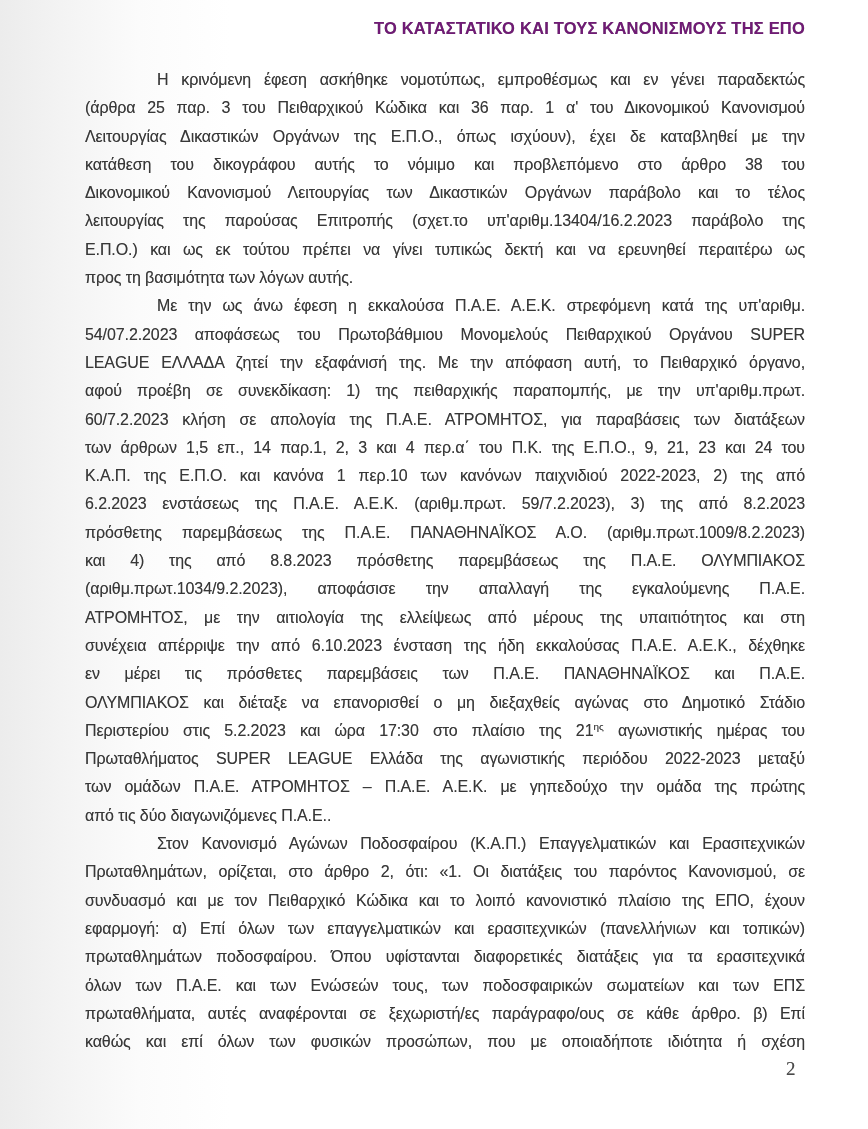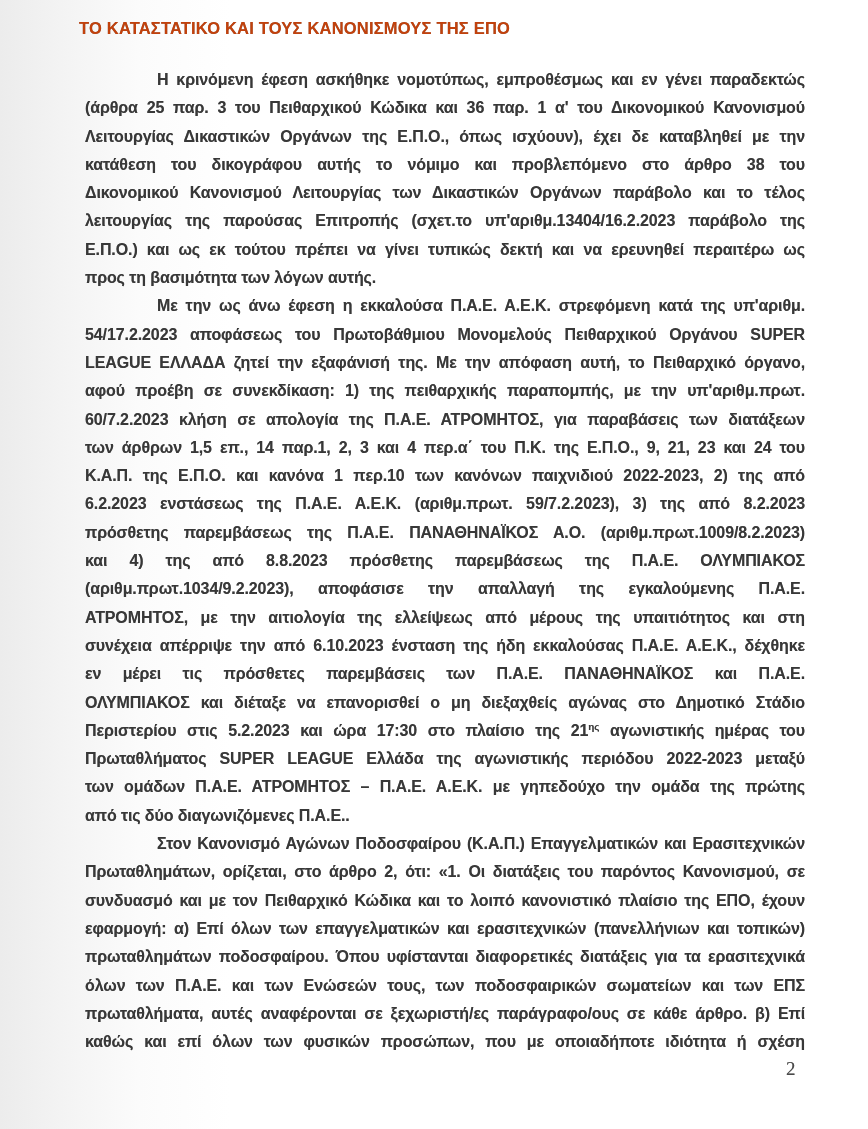--- a/index.html
+++ b/index.html
@@ -20,42 +20,42 @@
     position: absolute;
     left: 0;
     top: 0;
     width: 230px;
     height: 100%;
     background: linear-gradient(90deg, #ececec 0%, #f4f4f4 30%, #fbfbfb 60%, #ffffff 100%);
     pointer-events: none;
   }
   .doc-title {
     position: absolute;
-    left: 79px;
+    left: 85px;
     top: 19px;
     width: 720px;
-    text-align: left;
+    text-align: right;
     font-weight: bold;
     font-size: 16.5px;
     letter-spacing: 0.2px;
-    color: #c2410c;
+    color: #701a75;
     text-shadow: 0 0 0.6px rgba(47,47,47,0.55);
     white-space: nowrap;
   }
   .doc-body {
     position: absolute;
     left: 85px;
     top: 66px;
     width: 720px;
     color: #383838;
     font-size: 16px;
     letter-spacing: -0.1px;
     text-shadow: 0 0 0.6px rgba(56,56,56,0.5);
   }
-  .paragraph { margin: 0; font-weight: bold; }
+  .paragraph { margin: 0; }
   .line {
     height: 28.3px;
     line-height: 28.3px;
     overflow: hidden;
     text-align: left;
     white-space: normal;
   }
   .line.just {
     text-align: justify;
     text-align-last: justify;
@@ -91,21 +91,21 @@
         <div class="line just">(άρθρα 25 παρ. 3 του Πειθαρχικού Κώδικα και 36 παρ. 1 α' του Δικονομικού Κανονισμού</div>
         <div class="line just">Λειτουργίας Δικαστικών Οργάνων της Ε.Π.Ο., όπως ισχύουν), έχει δε καταβληθεί με την</div>
         <div class="line just">κατάθεση του δικογράφου αυτής το νόμιμο και προβλεπόμενο στο άρθρο 38 του</div>
         <div class="line just">Δικονομικού Κανονισμού Λειτουργίας των Δικαστικών Οργάνων παράβολο και το τέλος</div>
         <div class="line just">λειτουργίας της παρούσας Επιτροπής (σχετ.το υπ'αριθμ.13404/16.2.2023 παράβολο της</div>
         <div class="line just">Ε.Π.Ο.) και ως εκ τούτου πρέπει να γίνει τυπικώς δεκτή και να ερευνηθεί περαιτέρω ως</div>
         <div class="line">προς τη βασιμότητα των λόγων αυτής.</div>
       </div>
       <div class="paragraph">
         <div class="line just indent">Με την ως άνω έφεση η εκκαλούσα Π.Α.Ε. Α.Ε.Κ. στρεφόμενη κατά της υπ'αριθμ.</div>
-        <div class="line just">54/17.2.2023 αποφάσεως του Πρωτοβάθμιου Μονομελούς Πειθαρχικού Οργάνου SUPER</div>
+        <div class="line just">54/07.2.2023 αποφάσεως του Πρωτοβάθμιου Μονομελούς Πειθαρχικού Οργάνου SUPER</div>
         <div class="line just">LEAGUE ΕΛΛΑΔΑ ζητεί την εξαφάνισή της. Με την απόφαση αυτή, το Πειθαρχικό όργανο,</div>
         <div class="line just">αφού προέβη σε συνεκδίκαση: 1) της πειθαρχικής παραπομπής, με την υπ'αριθμ.πρωτ.</div>
         <div class="line just">60/7.2.2023 κλήση σε απολογία της Π.Α.Ε. ΑΤΡΟΜΗΤΟΣ, για παραβάσεις των διατάξεων</div>
         <div class="line just">των άρθρων 1,5 επ., 14 παρ.1, 2, 3 και 4 περ.α΄ του Π.Κ. της Ε.Π.Ο., 9, 21, 23 και 24 του</div>
         <div class="line just">Κ.Α.Π. της Ε.Π.Ο. και κανόνα 1 περ.10 των κανόνων παιχνιδιού 2022-2023, 2) της από</div>
         <div class="line just">6.2.2023 ενστάσεως της Π.Α.Ε. Α.Ε.Κ. (αριθμ.πρωτ. 59/7.2.2023), 3) της από 8.2.2023</div>
         <div class="line just">πρόσθετης παρεμβάσεως της Π.Α.Ε. ΠΑΝΑΘΗΝΑΪΚΟΣ Α.Ο. (αριθμ.πρωτ.1009/8.2.2023)</div>
         <div class="line just">και 4) της από 8.8.2023 πρόσθετης παρεμβάσεως της Π.Α.Ε. ΟΛΥΜΠΙΑΚΟΣ</div>
         <div class="line just">(αριθμ.πρωτ.1034/9.2.2023), αποφάσισε την απαλλαγή της εγκαλούμενης Π.Α.Ε.</div>
         <div class="line just">ΑΤΡΟΜΗΤΟΣ, με την αιτιολογία της ελλείψεως από μέρους της υπαιτιότητος και στη</div>

